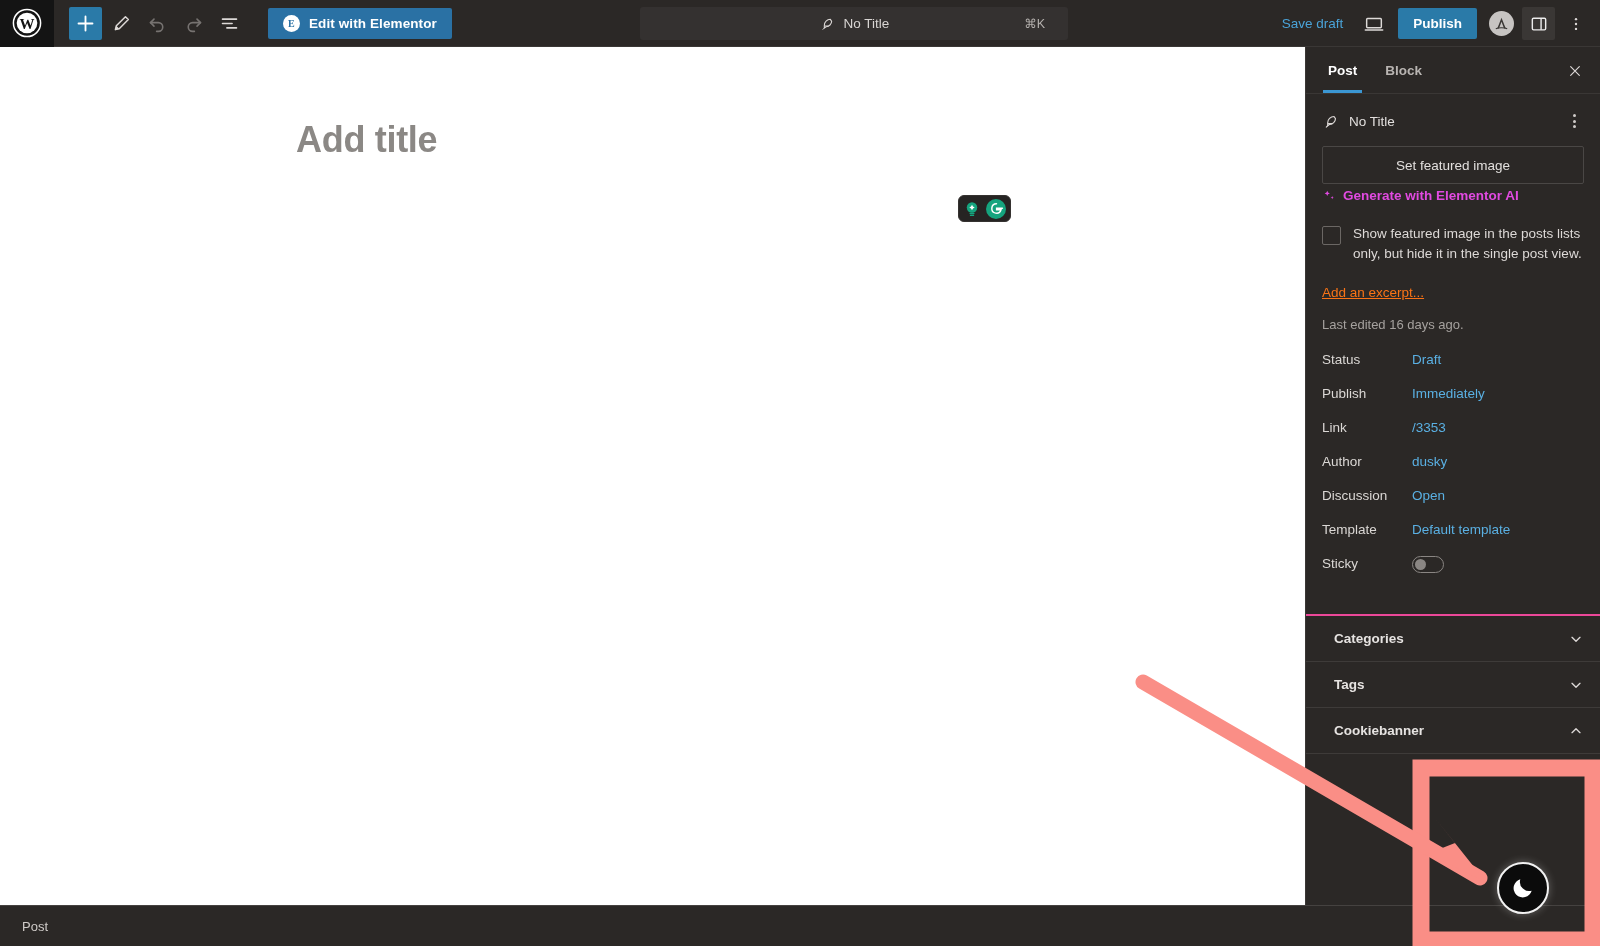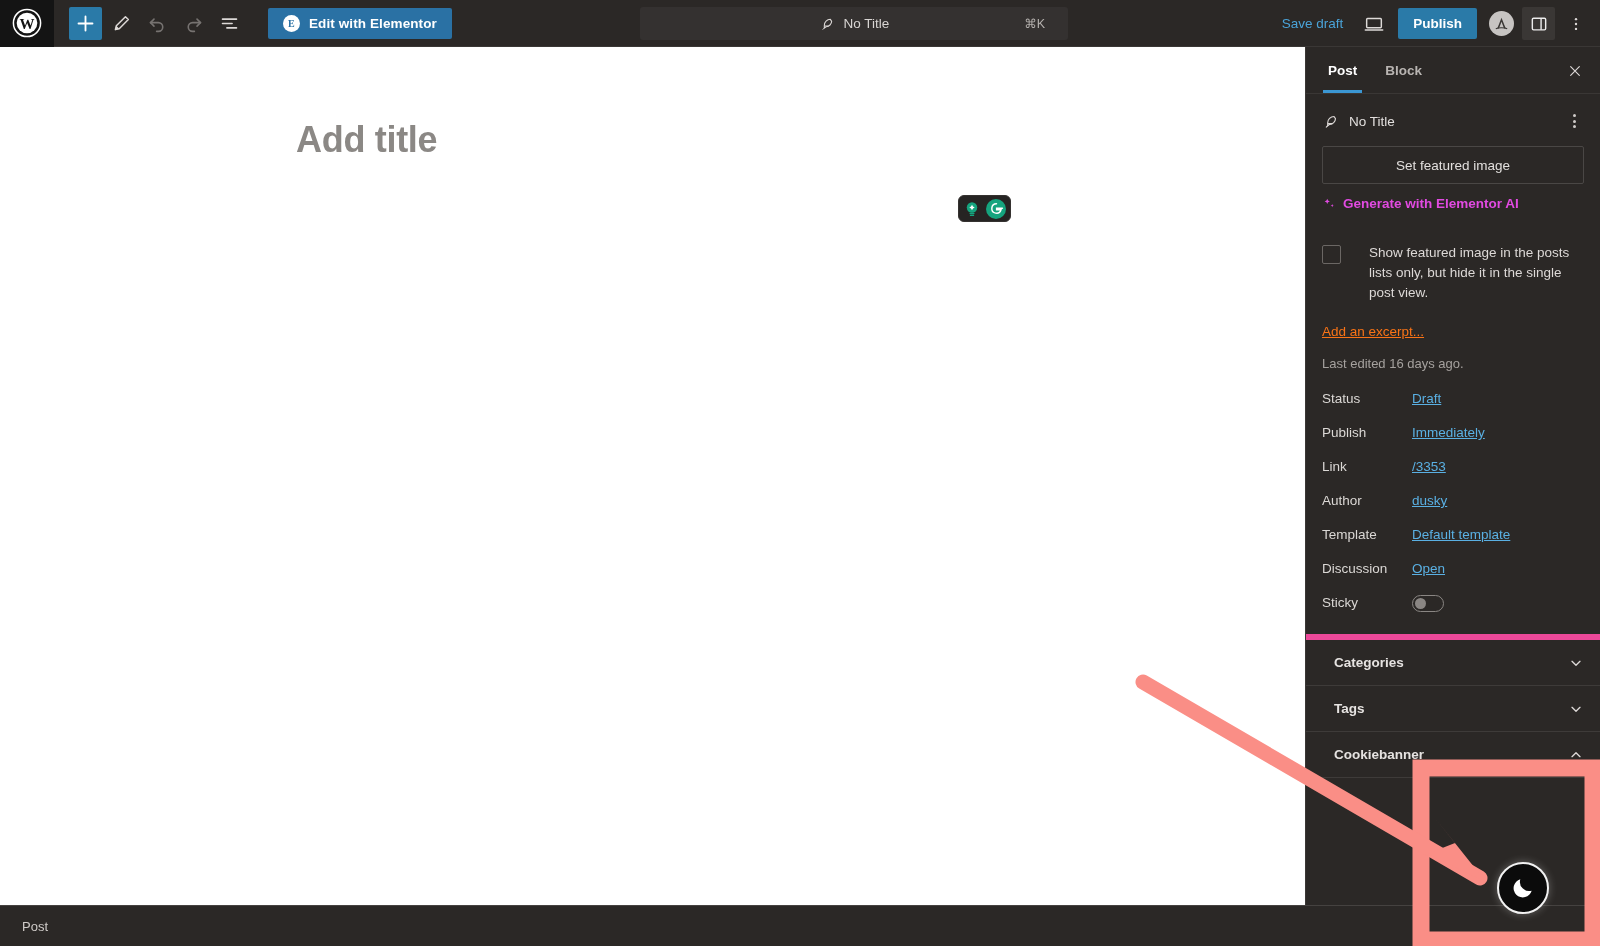--- a/index.html
+++ b/index.html
@@ -146,53 +146,53 @@
   }
   .kebab .dot { width:3px; height:3px; border-radius:50%; background:#cfcbc8; margin:1.4px 0; }
 
   .feat-btn {
     width:100%; height:38px; border:1px solid #4a4745; border-radius:2px;
     background:transparent; color:#e2dfdd; font-size:13.5px;
     display:flex; align-items:center; justify-content:center; cursor:pointer;
     margin-top:2px;
   }
   .ai-link {
-    display:flex; align-items:center; gap:7px; margin-top:12px;
+    display:flex; align-items:center; gap:7px; margin-top:4px;
     color:#e14ae1; font-size:13.5px; font-weight:600; cursor:pointer;
   }
   .ai-link svg { width:14px; height:14px; }
 
-  .check-row { display:flex; gap:28px; margin-top:32px; }
+  .check-row { display:flex; gap:12px; margin-top:21px; }
   .checkbox {
     width:19px; height:19px; border:1px solid #6b6764; border-radius:2px;
     flex:0 0 auto; margin-top:2px; cursor:pointer; background:transparent;
   }
   .check-label { font-size:13.5px; line-height:20px; color:#ddd9d7; }
 
   .excerpt-link {
     display:block; margin-top:21px; font-size:13.5px;
     color:#f97316; text-decoration:underline; cursor:pointer;
   }
   .last-edited { margin-top:17px; font-size:13px; color:#a5a19e; }
 
   .meta-table { margin-top:20px; }
   .meta-row { display:flex; align-items:flex-start; height:34px; }
   .meta-key { width:90px; font-size:13.5px; color:#dbd8d5; flex:0 0 auto; }
-  .meta-val { font-size:13.5px; color:#5ab0e3; cursor:pointer;text-decoration:underline; }
+  .meta-val { font-size:13.5px; color:#5ab0e3; cursor:pointer; }
   .toggle {
     width:32px; height:17px; border-radius:9px;
     border:1px solid #8a8683; background:transparent; cursor:pointer;
     position:relative;
   }
   .toggle::after {
     content:''; position:absolute; left:2px; top:2px;
     width:11px; height:11px; border-radius:50%; background:#8a8683;
   }
 
-  .accordion { margin-top:5px; border-top:6px solid #ec4899; }
+  .accordion { margin-top:24px; border-top:2px solid #ec4899; }
   .acc-row {
     height:46px; display:flex; align-items:center; justify-content:space-between;
     padding:0 16px 0 28px; border-bottom:1px solid #3e3b39; cursor:pointer;
   }
   .acc-row .t { font-size:13.5px; font-weight:600; color:#e6e3e1; }
   .chev { width:16px; height:16px; }
 
   
   .annot { position:absolute; left:0; top:0; width:1600px; height:946px;
            pointer-events:none; }
@@ -381,26 +381,26 @@
       </div>
       <div class="meta-row">
         <span class="meta-key">Link</span>
         <span class="meta-val">/3353</span>
       </div>
       <div class="meta-row">
         <span class="meta-key">Author</span>
         <span class="meta-val">dusky</span>
       </div>
       <div class="meta-row">
+        <span class="meta-key">Discussion</span>
+        <span class="meta-val">Open</span>
+      </div>
+      <div class="meta-row">
         <span class="meta-key">Template</span>
         <span class="meta-val">Default template</span>
-      </div>
-      <div class="meta-row">
-        <span class="meta-key">Discussion</span>
-        <span class="meta-val">Open</span>
       </div>
       <div class="meta-row">
         <span class="meta-key">Sticky</span>
         <span class="toggle"></span>
       </div>
     </div>
   </div>
 
   <div class="accordion">
     <div class="acc-row">

